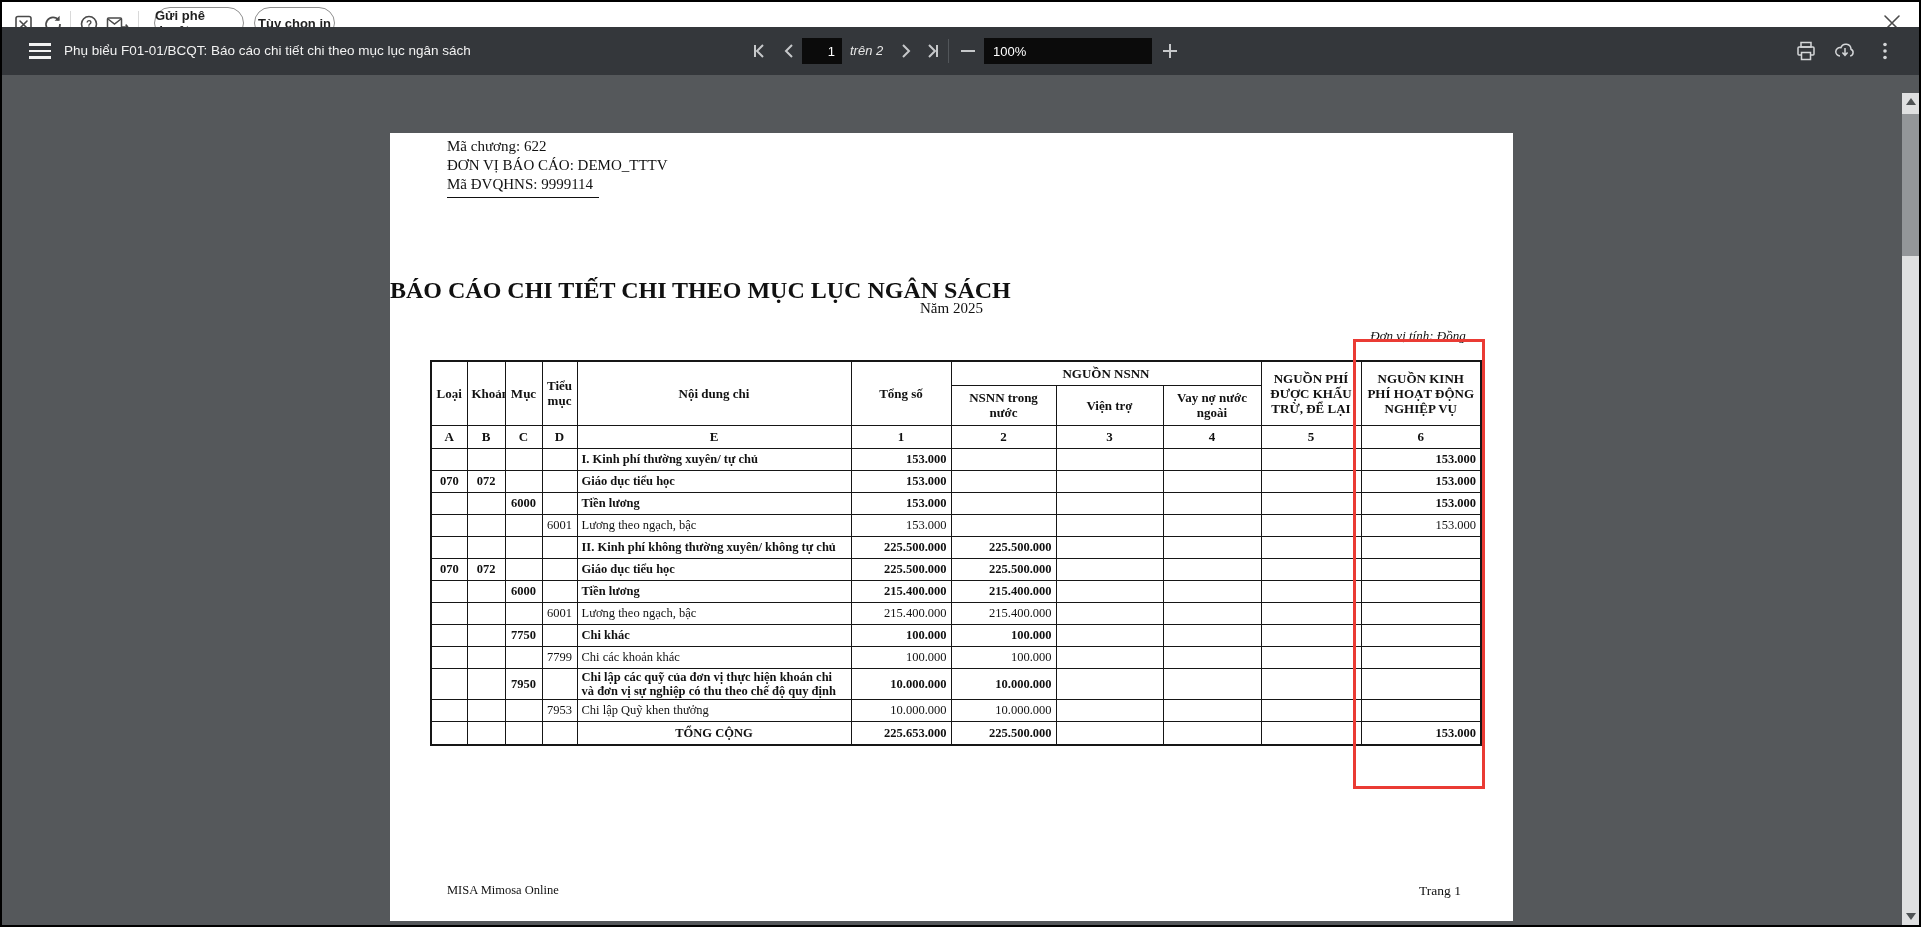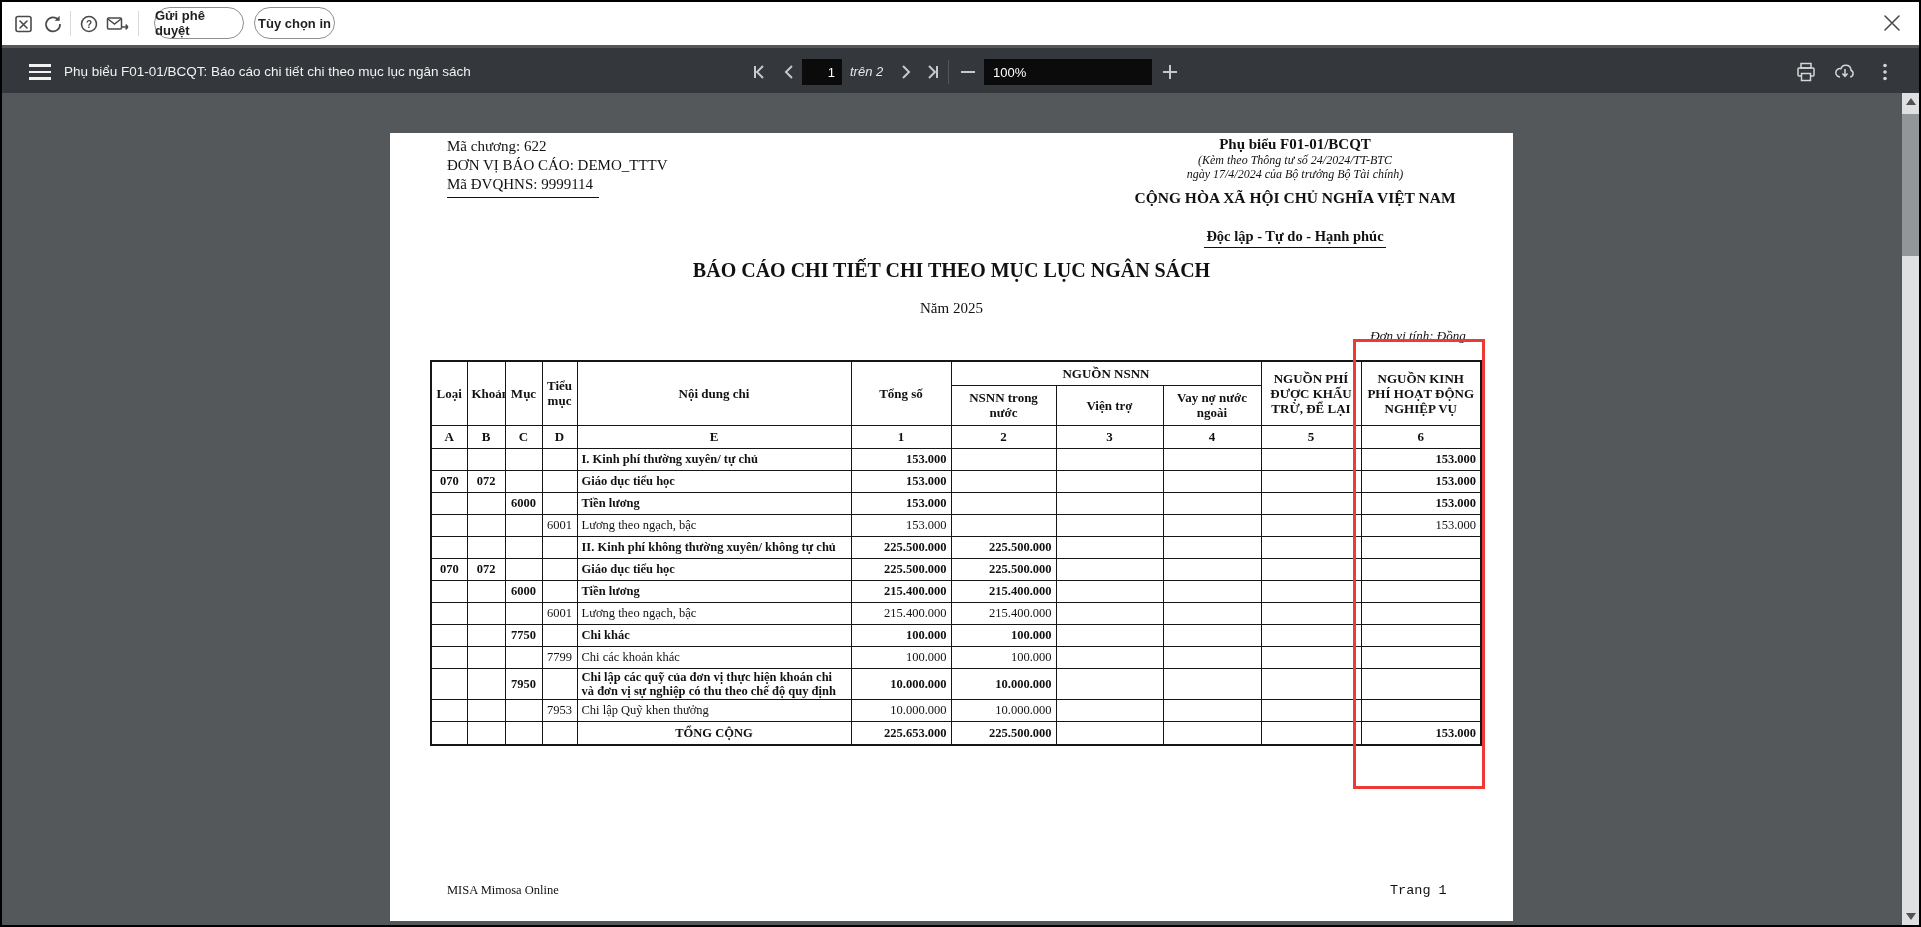--- a/index.html
+++ b/index.html
@@ -12,21 +12,21 @@
   .topbar{position:absolute;left:0;top:0;right:0;height:43px;background:#ffffff;}
   .tb-icon{position:absolute;top:12px;width:20px;height:20px;cursor:pointer;}
   .tb-divider{position:absolute;top:9px;width:1px;height:25px;background:#d9d9d9;}
   .pill-btn{position:absolute;top:5px;height:32px;border:1px solid #8f8f8f;border-radius:16px;
             background:#fff;color:#1f1f1f;font-size:13px;font-weight:bold;
             display:flex;align-items:center;justify-content:center;cursor:pointer;
             font-family:"Liberation Sans",sans-serif;}
   .close-btn{position:absolute;top:11px;right:17px;width:20px;height:20px;cursor:pointer;}
 
   
-  .docbar{position:absolute;left:0;top:46px;right:0;height:48px;background:#34373b;}
+  .docbar{position:absolute;left:0;top:25px;right:0;height:48px;background:#34373b;}
   .hamburger{position:absolute;left:27px;top:16px;width:22px;height:16px;cursor:pointer;}
   .hamburger div{height:2.5px;background:#f2f2f2;margin-bottom:4px;}
   .doc-title{position:absolute;left:62px;top:16px;color:#f2f2f2;font-size:13.5px;}
   .nav-btn{position:absolute;top:15px;width:20px;height:18px;cursor:pointer;}
   .bar-input{position:absolute;top:11px;height:26px;background:#0b0b0b;color:#fff;
              font-size:13px;display:flex;align-items:center;}
   .nav-label{position:absolute;top:16px;color:#e6e6e6;font-size:13px;}
   .bar-divider{position:absolute;top:12px;width:1px;height:24px;background:#52565a;}
   .right-icon{position:absolute;top:13px;width:22px;height:22px;cursor:pointer;}
 
@@ -47,22 +47,22 @@
 
   
   .hdr-left{position:absolute;left:57px;top:4px;font-size:15px;line-height:19px;}
   .hdr-left-rule{position:absolute;left:57px;top:64px;width:152px;border-top:1.5px solid #111;}
   .hdr-right{position:absolute;left:700px;top:3px;width:410px;text-align:center;}
   .hr-l1{font-size:15px;font-weight:bold;}
   .hr-l2{font-size:12px;font-style:italic;line-height:14px;}
   .hr-l4{font-size:15.5px;font-weight:bold;margin-top:8px;}
   .hr-l5{display:inline-block;font-size:14.5px;font-weight:bold;margin-top:3px;
          border-bottom:1.5px solid #111;padding:0 2px 2px 2px;}
-  .big-title{position:absolute;left:0;top:126px;width:100%;text-align:center;
-             font-size:20px;font-weight:bold;}
+  .big-title{position:absolute;left:0;top:144px;width:100%;text-align:left;
+             font-size:24px;font-weight:bold;}
   .sub-title{position:absolute;left:0;top:167px;width:100%;text-align:center;font-size:15px;}
   .unit-note{position:absolute;left:958px;top:195px;width:140px;text-align:center;
              font-size:13px;font-style:italic;text-decoration:underline;}
 
   
   table.rpt{position:absolute;left:40px;top:227px;width:1050px;border-collapse:collapse;
             table-layout:fixed;font-family:"Liberation Serif","DejaVu Serif",serif;}
   table.rpt th,table.rpt td{border:1px solid #161616;padding:1px 4px;overflow:hidden;}
   table.rpt{border:2px solid #161616;}
   table.rpt th{font-size:13px;font-weight:bold;text-align:center;vertical-align:middle;line-height:15px;}
@@ -75,21 +75,21 @@
   td.num{text-align:right;font-size:12px;}
   tr.bold td{font-weight:bold;}
   tr.total-row{height:24px;}
   tr.total-row td{font-weight:bold;}
   td.tlabel{text-align:center;font-size:13.5px;}
 
   .red-box{position:absolute;left:963px;top:206px;width:132px;height:450px;
            border:3px solid #ea3b34;z-index:5;}
 
   .foot-left{position:absolute;left:57px;top:750px;font-size:12.5px;}
-  .foot-right{position:absolute;left:1000px;top:750px;width:100px;text-align:left;font-size:13.5px;font-family:Liberation Mono, monospace;}
+  .foot-right{position:absolute;left:1000px;top:750px;width:100px;text-align:center;font-size:13.5px;}
 
   svg{display:block;}
 </style>
 </head>
 <body>
 
 <div class="frame">
 <div class="app">
 
   <div class="topbar">
@@ -199,27 +199,20 @@
   <div class="viewport">
 
     <div class="page page1">
       <div class="hdr-left">
         <div>Mã chương: 622</div>
         <div>ĐƠN VỊ BÁO CÁO: DEMO_TTTV</div>
         <div>Mã ĐVQHNS: 9999114</div>
       </div>
       <div class="hdr-left-rule"></div>
 
-      <div class="hdr-right">
-        <div class="hr-l1">Phụ biểu F01-01/BCQT</div>
-        <div class="hr-l2">(Kèm theo Thông tư số 24/2024/TT-BTC</div>
-        <div class="hr-l2">ngày 17/4/2024 của Bộ trưởng Bộ Tài chính)</div>
-        <div class="hr-l4">CỘNG HÒA XÃ HỘI CHỦ NGHĨA VIỆT NAM</div><br>
-        <div class="hr-l5">Độc lập - Tự do - Hạnh phúc</div>
-      </div>
 
       <div class="big-title">BÁO CÁO CHI TIẾT CHI THEO MỤC LỤC NGÂN SÁCH</div>
       <div class="sub-title">Năm 2025</div>
       <div class="unit-note">Đơn vị tính: Đồng</div>
 
       <table class="rpt">
         <colgroup>
           <col style="width:36px">
               <col style="width:38px">
               <col style="width:37px">

